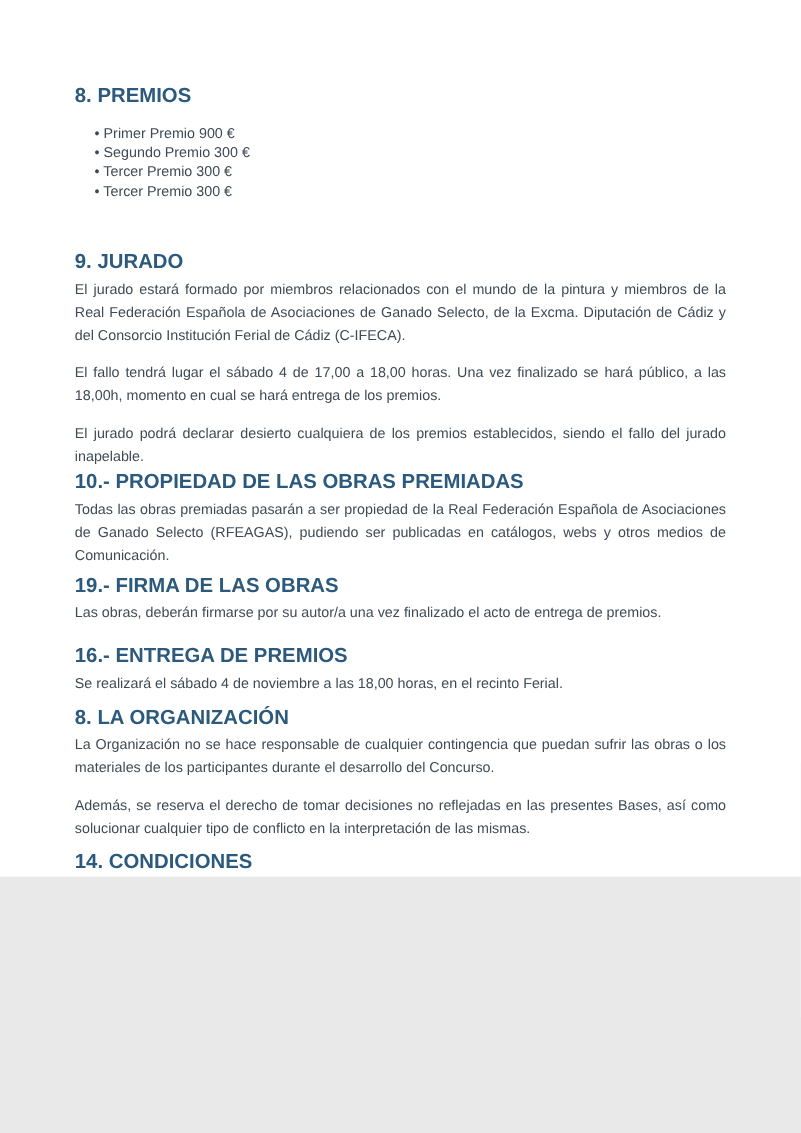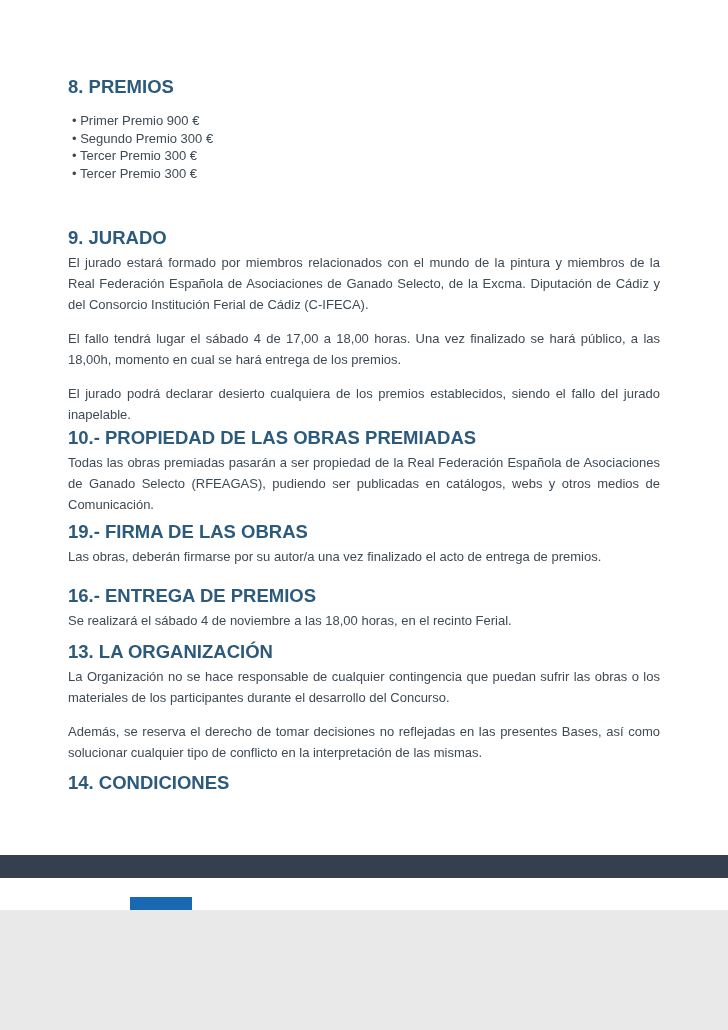--- a/index.html
+++ b/index.html
@@ -1,19 +1,19 @@
 <!DOCTYPE html>
 <html><head>
 <meta charset="utf-8">
 <style>
   html,body{margin:0;padding:0;}
   body{background:#e9e9e9;}
   .page{
     position:relative;
-    width:728px;height:910px;
+    width:728px;height:797px;
     margin:0 auto;
     background:#ffffff;
     font-family:"Liberation Sans", sans-serif;
     overflow:hidden;
   }
   .sec{
     position:absolute;
     left:68px;
     width:592px;
   }
@@ -26,21 +26,21 @@
   }
   .para{
     margin:0 0 13px 0;
     font-size:13px;
     line-height:21px;
     text-align:justify;
     color:#3f4a54;
   }
   .bullets{
     list-style:none;
-    margin:14px 0 0 4px;
+    margin:14px 0 0 18px;
     padding:0;
   }
   .bullets li{
     font-size:13px;
     line-height:17.5px;
     color:#3f4a54;
   }
   .footer-bar{
     position:absolute;
     left:0;top:855px;
@@ -120,21 +120,21 @@
     <h2>19.- FIRMA DE LAS OBRAS</h2>
     <p class="para">Las obras, deberán firmarse por su autor/a una vez finalizado el acto de entrega de premios.</p>
   </section>
 
   <section class="sec" style="top:585px">
     <h2>16.- ENTREGA DE PREMIOS</h2>
     <p class="para">Se realizará el sábado 4 de noviembre a las 18,00 horas, en el recinto Ferial.</p>
   </section>
 
   <section class="sec" style="top:641px">
-    <h2>13. LA ORGANIZACIÓN</h2>
+    <h2>8. LA ORGANIZACIÓN</h2>
     <p class="para">La Organización no se hace responsable de cualquier contingencia que puedan sufrir las obras o los materiales de los participantes durante el desarrollo del Concurso.</p>
     <p class="para">Además, se reserva el derecho de tomar decisiones no reflejadas en las presentes Bases, así como solucionar cualquier tipo de conflicto en la interpretación de las mismas.</p>
   </section>
 
   <section class="sec" style="top:772px">
     <h2>14. CONDICIONES</h2>
   </section>
 
   <div class="footer-bar"></div>
 

